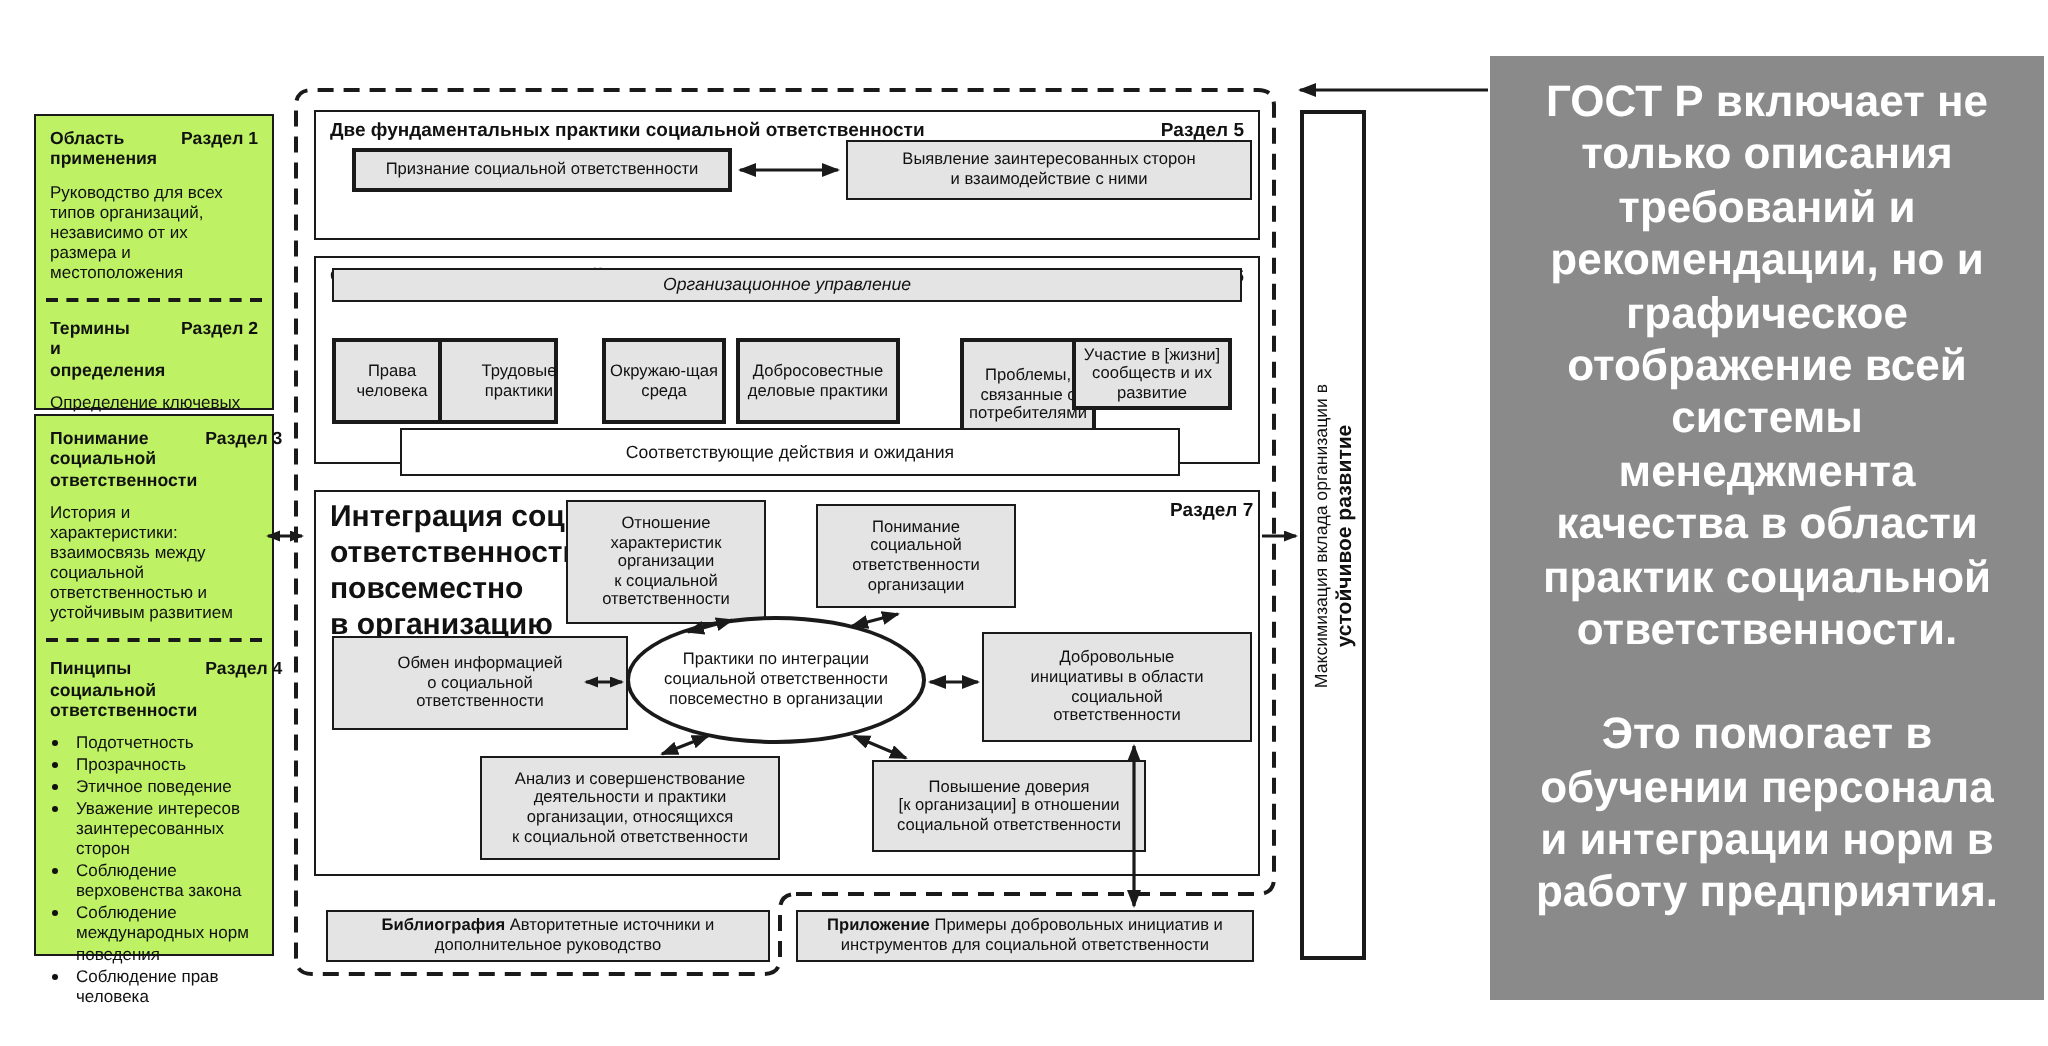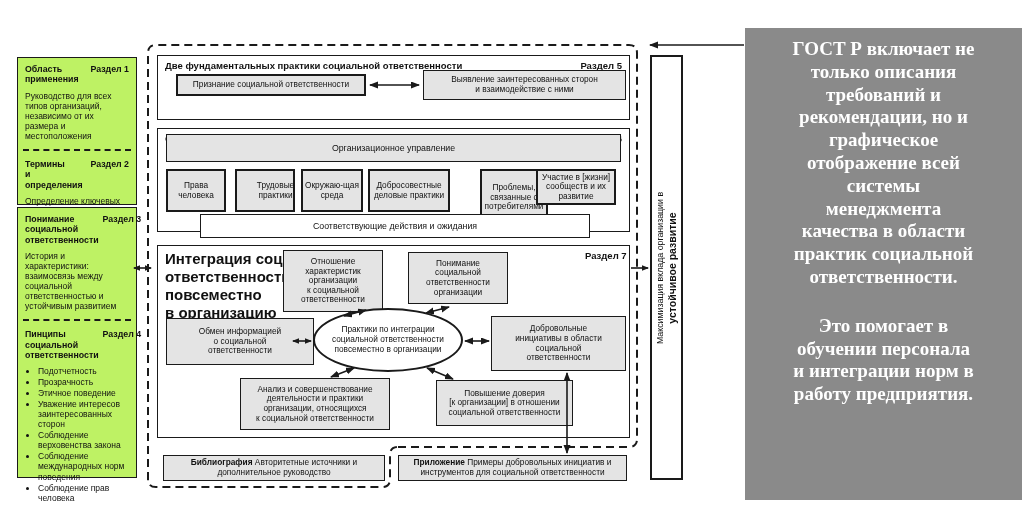--- a/index.html
+++ b/index.html
@@ -30,21 +30,21 @@
   .sec7-title { position:absolute; font-weight:bold; font-size:15px; line-height:1.2; }
   .sec7-num { position:absolute; font-weight:bold; font-size:9.5px; }
 
   
   .vbar { position:absolute; left:650px; top:55px; width:33px; height:425px; border:2px solid #1a1a1a; background:#fff; }
   .vbar-inner { position:absolute; left:50%; top:50%; width:420px; transform:translate(-50%,-50%) rotate(-90deg); text-align:center; line-height:1.2; }
   .vbar-l1 { font-size:8.8px; }
   .vbar-l2 { font-size:10.5px; font-weight:bold; }
 
   
-  .note { position:absolute; left:745px; top:28px; width:277px; height:472px; padding:10px 22px; text-align:center; font-weight:bold; font-size:19px; line-height:1.2;font-family:Liberation Serif, serif; }
+  .note { position:absolute; left:745px; top:28px; width:277px; height:472px; padding:10px 22px; text-align:center; font-weight:bold; font-size:22px; line-height:1.2; }
   .note p { white-space:pre-line; }
   .note p + p { margin-top:26px; }
 
   svg.overlay { position:absolute; left:0; top:0; pointer-events:none; }
 </style>
 </head>
 <body>
 
 <div id="canvas">
 
@@ -103,27 +103,27 @@
     <span class="pre">Выявление заинтересованных сторон
 и взаимодействие с ними</span>
   </div>
 
   <div class="sec-box" style="left:157px; top:128px; width:473px; height:104px;">
     <div class="sec-head">
       <span>Основные темы социальной ответствености</span>
       <span>Раздел 6</span>
     </div>
   </div>
-  <div class="gbox" style="left:166px; top:134px; width:455px; height:28px; border-width:1px; font-size:8.8px;">
+  <div class="gbox" style="left:166px; top:134px; width:455px; height:17px; border-width:1px; font-size:8.8px;font-style:italic;">
     <span>Организационное управление</span>
   </div>
   <div class="gbox b2" style="left:166px; top:169px; width:60px; height:43px;">
       <span>Права человека</span>
     </div>
-  <div class="gbox b2" style="left:235px; top:169px; width:60px; height:43px;padding-left:23px;">
+  <div class="gbox b2" style="left:219px; top:169px; width:60px; height:43px;padding-left:23px;">
       <span>Трудовые практики</span>
     </div>
   <div class="gbox b2" style="left:301px; top:169px; width:62px; height:43px;">
       <span>Окружаю-щая среда</span>
     </div>
   <div class="gbox b2" style="left:368px; top:169px; width:82px; height:43px;">
       <span>Добросовестные деловые практики</span>
     </div>
   <div class="gbox b2" style="left:480px; top:169px; width:68px; height:57px;">
       <span>Проблемы, связанные с потребителями</span>

